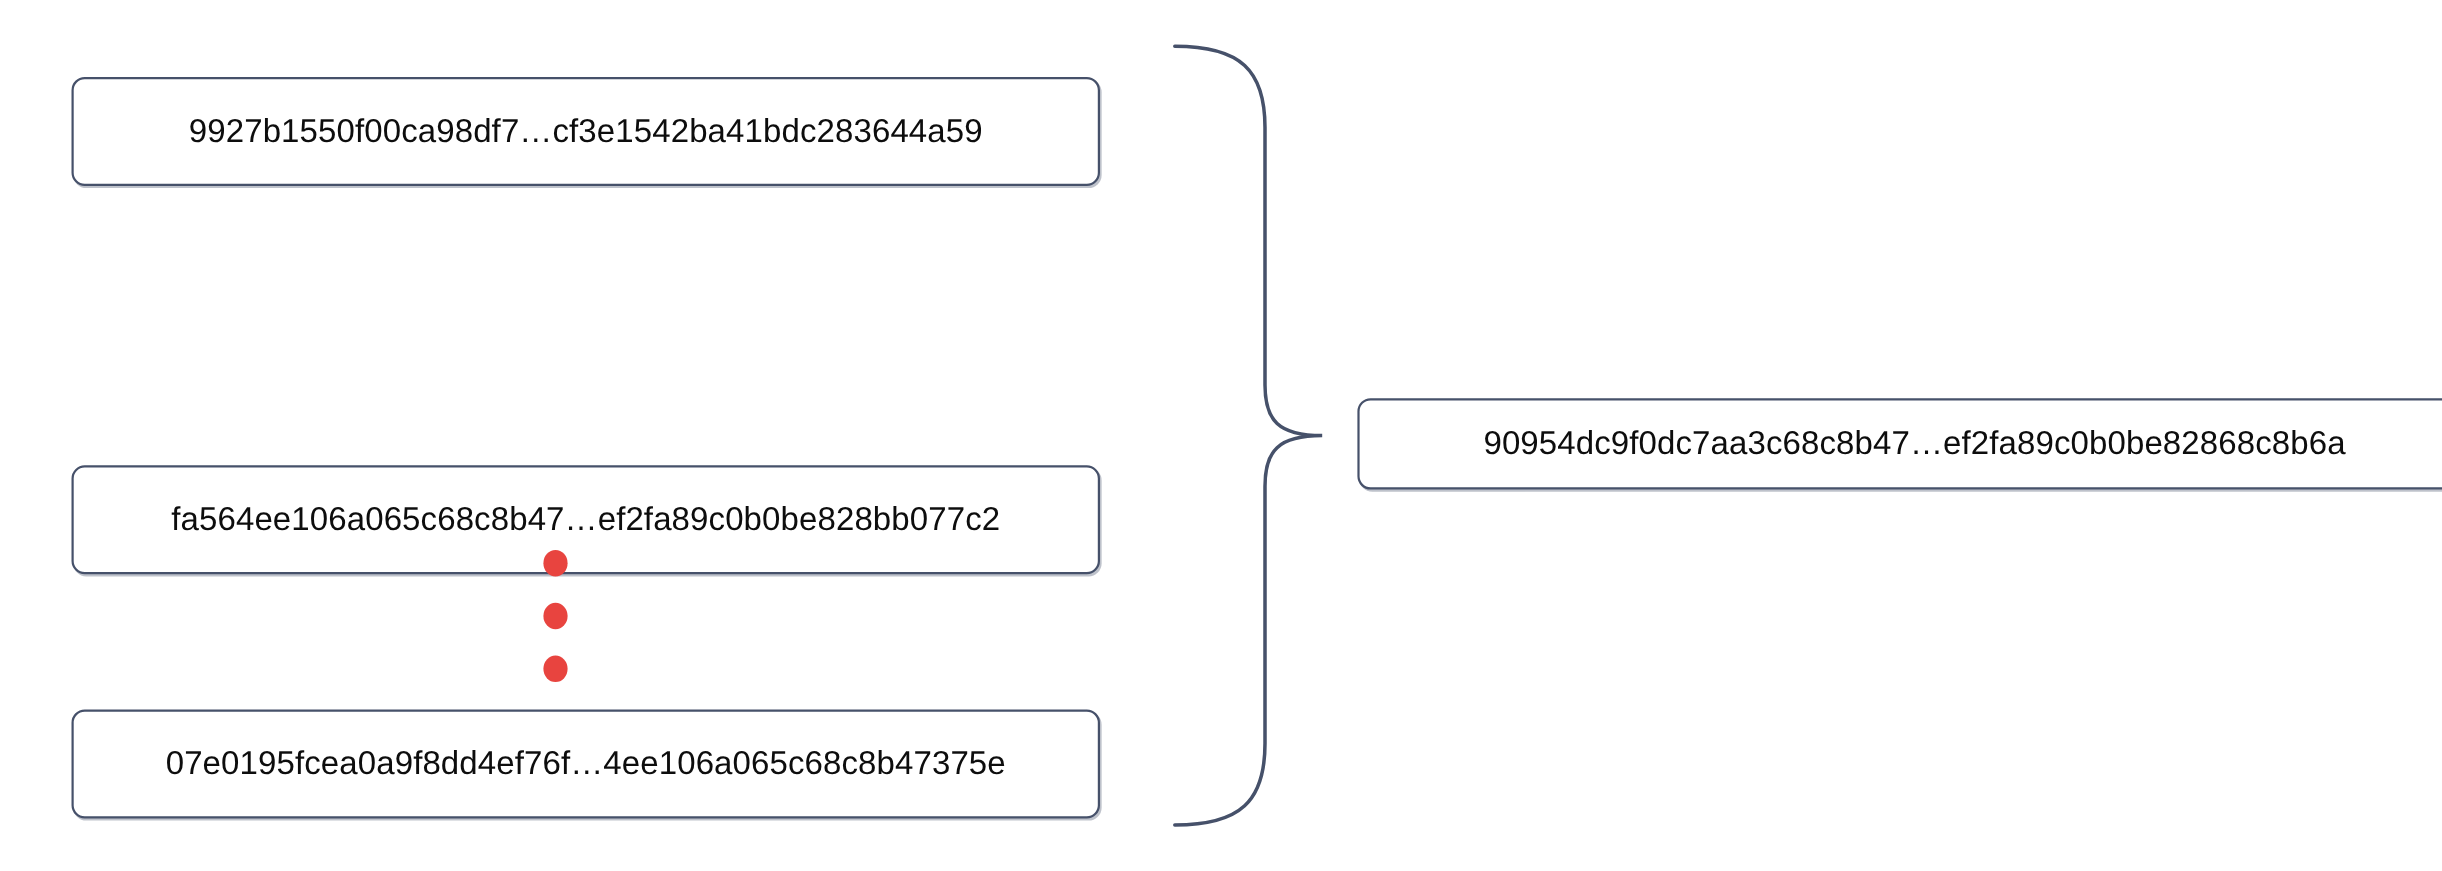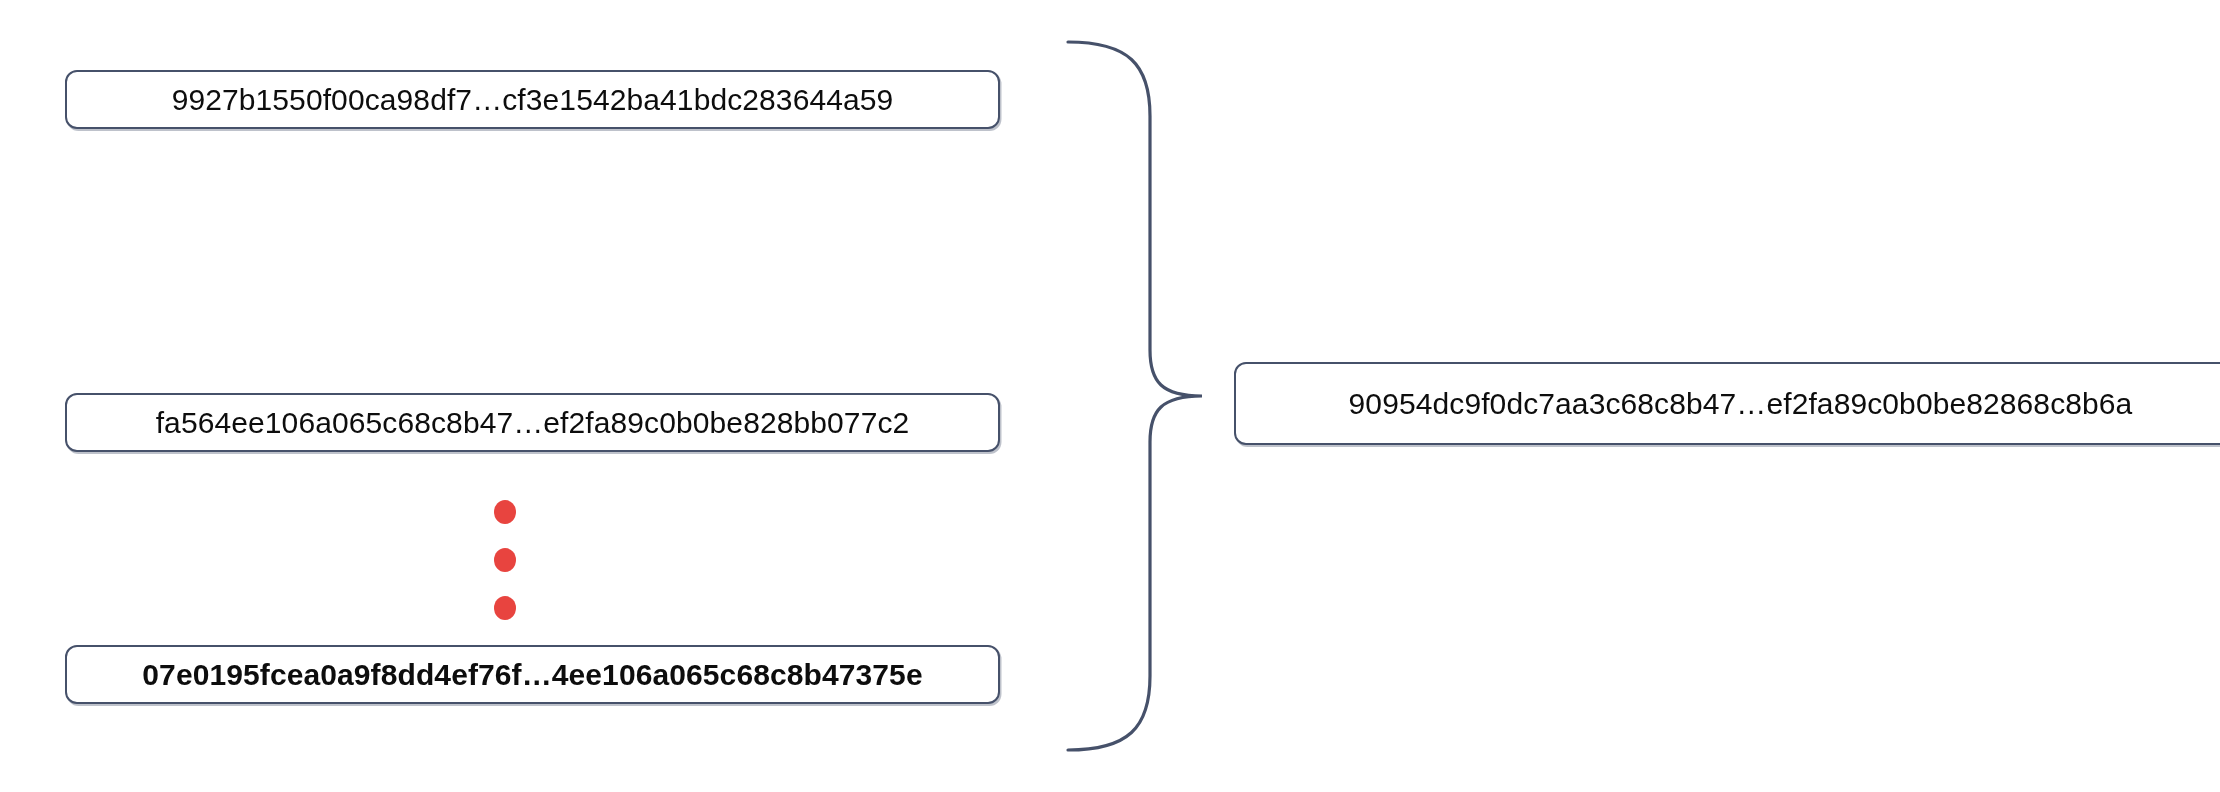--- a/index.html
+++ b/index.html
@@ -36,27 +36,27 @@
     line-height: 1;
     color: #0d0d0d;
     letter-spacing: 0.1px;
     white-space: nowrap;
   }
 
   
   .input-box {
     left: 65px;
     width: 935px;
-    height: 59px;
+    height: 99px;
   }
   .in-0 { top: 70px; }
   .in-1 { top: 181px; }
   .in-2 { top: 292px; }
-  .in-3 { top: 393px; text-align: center; }
-  .in-4 { top: 645px; font-weight: bold; }
+  .in-3 { top: 423px; text-align: center; }
+  .in-4 { top: 645px; }
 
   
   .output-box {
     left: 1234px;
     top: 362px;
     width: 1013px;
     height: 83px;
   }
 
   

